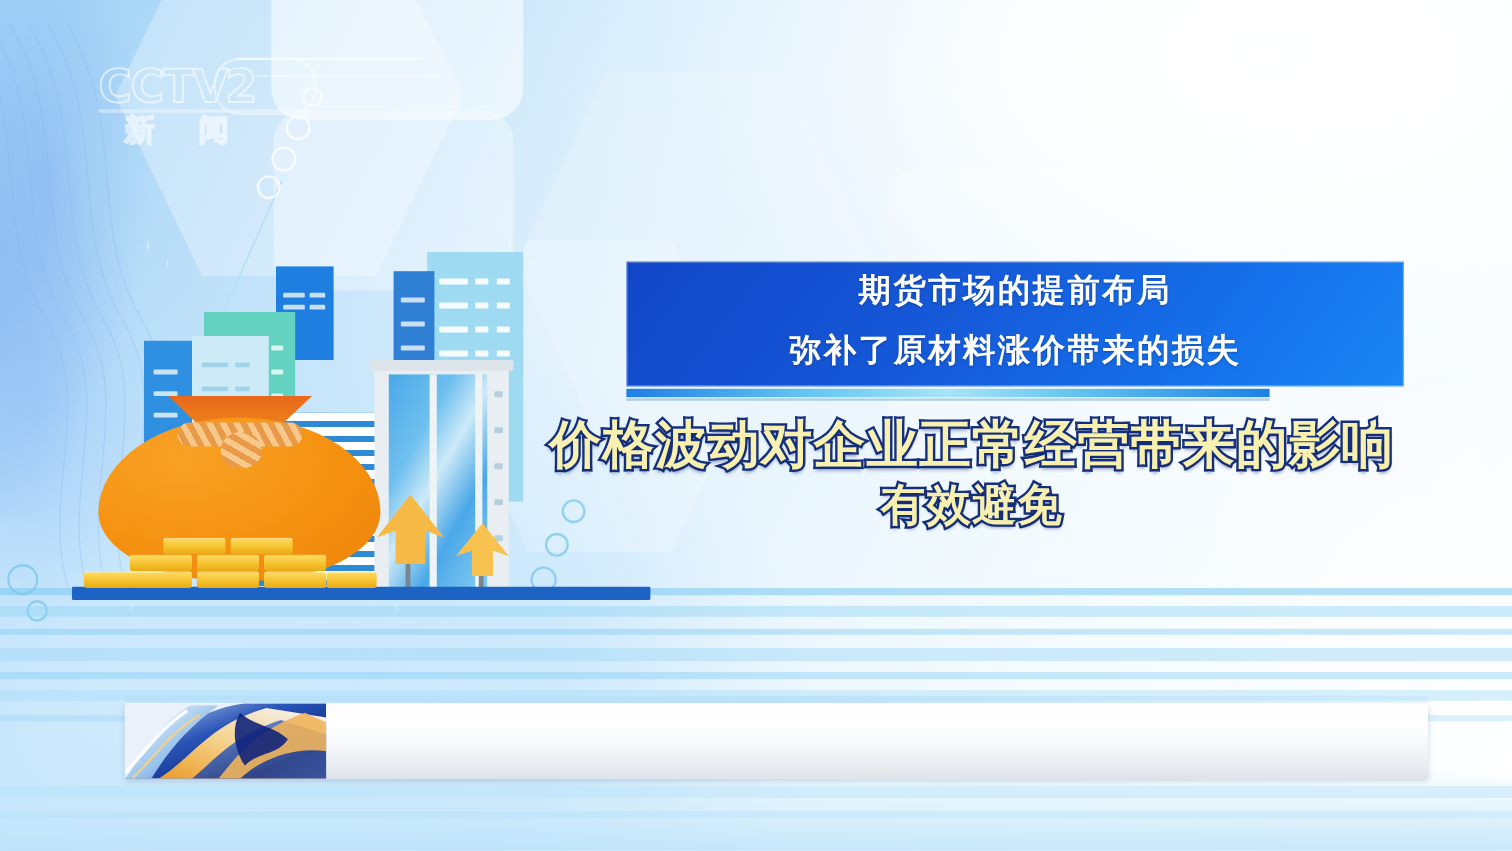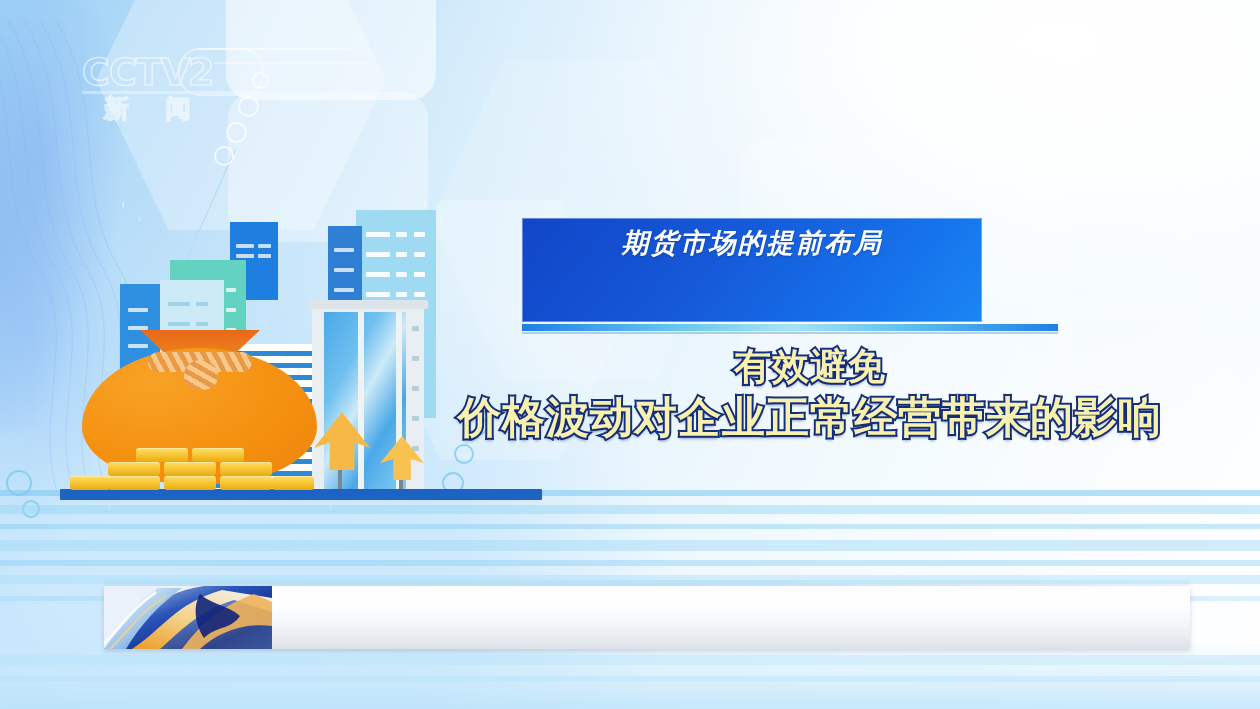--- a/index.html
+++ b/index.html
@@ -53,23 +53,23 @@
     border-radius:10px;}
   .knot{position:absolute;left:124px;top:160px;width:34px;height:30px;
     background:repeating-linear-gradient(30deg,#f7c88a 0 5px,#e89a49 5px 10px);
     border-radius:50% 50% 45% 45%;}
   .coin{position:absolute;height:13px;border-radius:3px;
     background:linear-gradient(180deg,#ffda5e,#f4bf2a 60%,#e8a914);
     border-top:1px solid #ffeba0;}
   .rocket{position:absolute;}
 
   
-  #bluebox{position:absolute;left:522px;top:218px;width:460px;height:104px;
+  #bluebox{position:absolute;left:522px;top:218px;width:648px;height:104px;
     background:linear-gradient(128deg,#1146c8 0%,#1558d8 40%,#1573ec 78%,#1b86f4 100%);
-    box-shadow:0 0 0 1px rgba(255,255,255,0.35) inset;font-style:italic;}
+    box-shadow:0 0 0 1px rgba(255,255,255,0.35) inset;}
   #blueline{position:absolute;left:522px;top:324px;width:536px;height:7px;
     background:linear-gradient(90deg,#1e7fe6 0%,#63c6f0 28%,#a7e4f7 50%,#5dc0ee 72%,#1e7fe6 100%);}
   #blueline2{position:absolute;left:522px;top:332px;width:536px;height:2px;
     background:rgba(120,175,215,0.55);}
   .bbline{color:#fff;font-weight:bold;text-align:center;
     font-family:"DejaVu Sans","Liberation Sans",sans-serif;
     font-size:27px;line-height:50px;letter-spacing:2px;
     text-shadow:0 1px 2px rgba(0,0,0,0.25);}
 
   
@@ -270,27 +270,28 @@
     <div class="coin" style="left:160px;top:276px;width:52px;"></div>
     <div class="coin" style="left:10px;top:276px;width:40px;"></div>
     <div class="coin" style="left:212px;top:276px;width:42px;"></div>
     <div class="coin" style="left:76px;top:248px;width:52px;"></div>
     <div class="coin" style="left:132px;top:248px;width:52px;"></div>
 
   </div>
 
   <div id="bluebox">
     <div class="bbline">期货市场的提前布局</div>
+    <div class="bbline">弥补了原材料涨价带来的损失</div>
   </div>
   <div id="blueline"></div>
   <div id="blueline2"></div>
 
   <div id="ytext">
+    <div class="yline l2">价格波动对企业正常经营带来的影响</div>
     <div class="yline l1">有效避免</div>
-    <div class="yline l2">价格波动对企业正常经营带来的影响</div>
   </div>
 
   <div id="bannertop"></div>
   <div id="banner">
     <div id="bannerglobe">
       <svg viewBox="0 0 168 63" preserveAspectRatio="none" style="width:168px;height:63px;">
         <defs>
           <linearGradient id="gA" x1="0" y1="0" x2="1" y2="1">
             <stop offset="0%" stop-color="#cfe2f7"></stop>
               <stop offset="40%" stop-color="#2b55b8"></stop>

